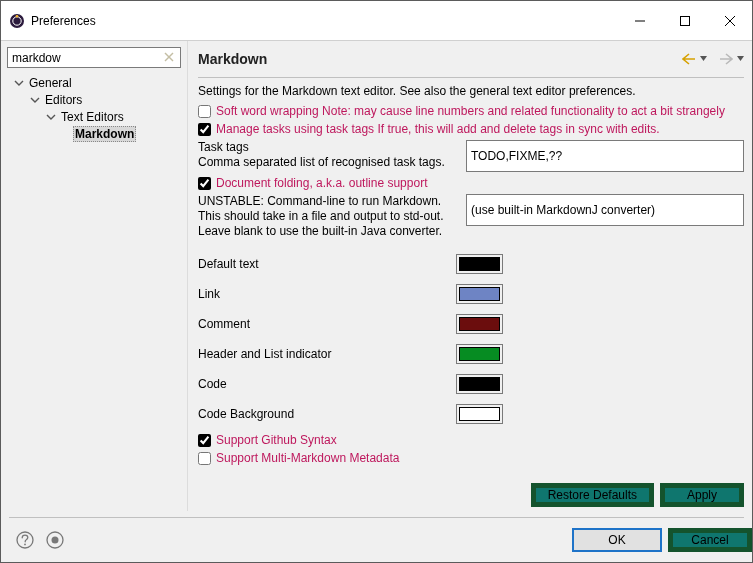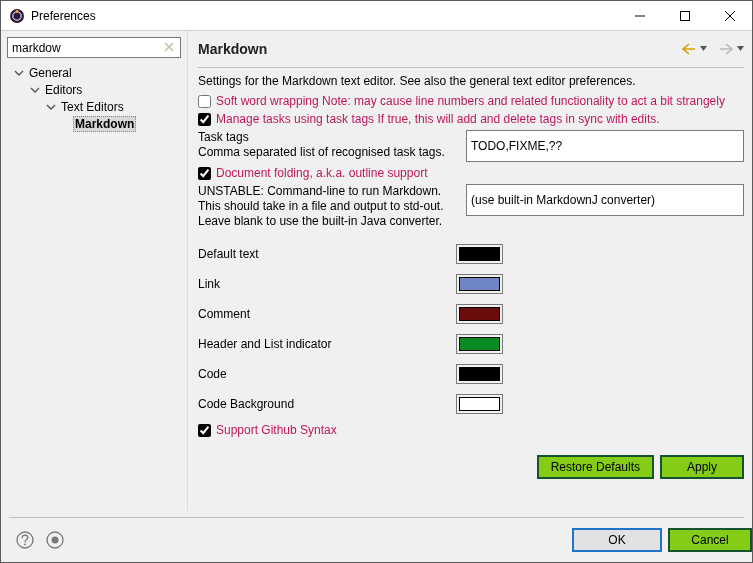--- a/index.html
+++ b/index.html
@@ -1,18 +1,18 @@
 <!DOCTYPE html>
 <html><head>
 <meta charset="utf-8">
 <style>
   * { box-sizing: border-box; margin: 0; padding: 0; font-family: "Segoe UI", Tahoma, sans-serif; font-size: 12px; }
   body { background: #f0f0f0; width: 753px; height: 563px; overflow: hidden; border: 1px solid #5b5b5b; display: flex; flex-direction: column; }
   
-  .titlebar { height: 30px; background: #fff; display: flex; align-items: center; border-bottom: 1px solid #d0d0d0; justify-content: flex-end; }
+  .titlebar { height: 40px; background: #fff; display: flex; align-items: center; border-bottom: 1px solid #d0d0d0; justify-content: flex-end; }
   .titlebar .app-icon { width: 16px; height: 16px; margin: 0 6px 0 8px; }
   .titlebar .title { flex: 1; color: #000; }
   .winbtn { width: 45px; height: 29px; display: flex; align-items: center; justify-content: center; }
   .winbtn svg { display: block; }
 
   .body-area { flex: 1; display: flex; flex-direction: column; background: #f0f0f0; }
   .main-split { flex: 1; display: flex; min-height: 0; }
   
   .sidebar { width: 186px; display: flex; flex-direction: column; padding: 6px 4px; }
   .filter-wrap { position: relative; margin: 0 2px 4px 2px; }
@@ -44,21 +44,21 @@
   .lbl { color: #be185d; }
   .field-row { display: flex; align-items: flex-start; margin-bottom: 4px; gap: 16px; }
   .field-lbl { width: 252px; color: #000; line-height: 1.25; }
   .text-input { flex: 1; height: 32px; border: 1px solid #7a7a7a; padding: 0 4px; background: #fff; }
   .color-grid { margin-top: 6px; }
   .color-row { display: flex; align-items: center; height: 30px; }
   .color-row .clabel { width: 258px; color: #000; }
   .swatch { width: 47px; height: 20px; border: 1px solid #7a7a7a; padding: 2px; background: #f0f0f0; display: inline-flex; }
   .swatch-inner { flex: 1; border: 1px solid #000; }
   .content-btn-row { display: flex; justify-content: flex-end; gap: 6px; margin-top: 14px; }
-  .btn { height: 24px; border: 2px solid #14532d; background: #84cc16; padding: 0 12px; min-width: 84px; text-align: center; cursor: default; }
+  .btn { height: 24px; border: 5px solid #14532d; background: #0f766e; padding: 0 12px; min-width: 84px; text-align: center; cursor: default; }
 
   
   .footer-sep { height: 1px; background: #c0c0c0; margin: 6px 8px 0 8px; }
   .footer { height: 44px; display: flex; align-items: center; padding: 0 0; }
   .footer-left { display: flex; gap: 10px; padding-left: 14px; }
   .foot-icon { width: 20px; height: 20px; display: flex; align-items: center; justify-content: center; }
   .footer-spacer { flex: 1; }
   .footer-btns { display: flex; gap: 6px; }
   .btn.primary { border: 2px solid #1e73c8; background: #e1e1e1; min-width: 90px; }
 </style>
@@ -231,20 +231,24 @@
           <span class="clabel">Code Background</span>
           <span class="swatch">
               <span class="swatch-inner" style="background:#ffffff"></span>
             </span>
         </div>
       </div>
 
       <div class="row" style="margin-top:4px">
         <input type="checkbox" class="cb" checked="" style="">
         <span class="lbl">Support Github Syntax</span>
+      </div>
+      <div class="row">
+        <input type="checkbox" class="cb" style="">
+        <span class="lbl">Support Multi-Markdown Metadata</span>
       </div>
 
       <div class="content-btn-row">
         <button class="btn">Restore Defaults</button>
         <button class="btn">Apply</button>
       </div>
     </div>
   </div>
 
   <div class="footer-sep"></div>

